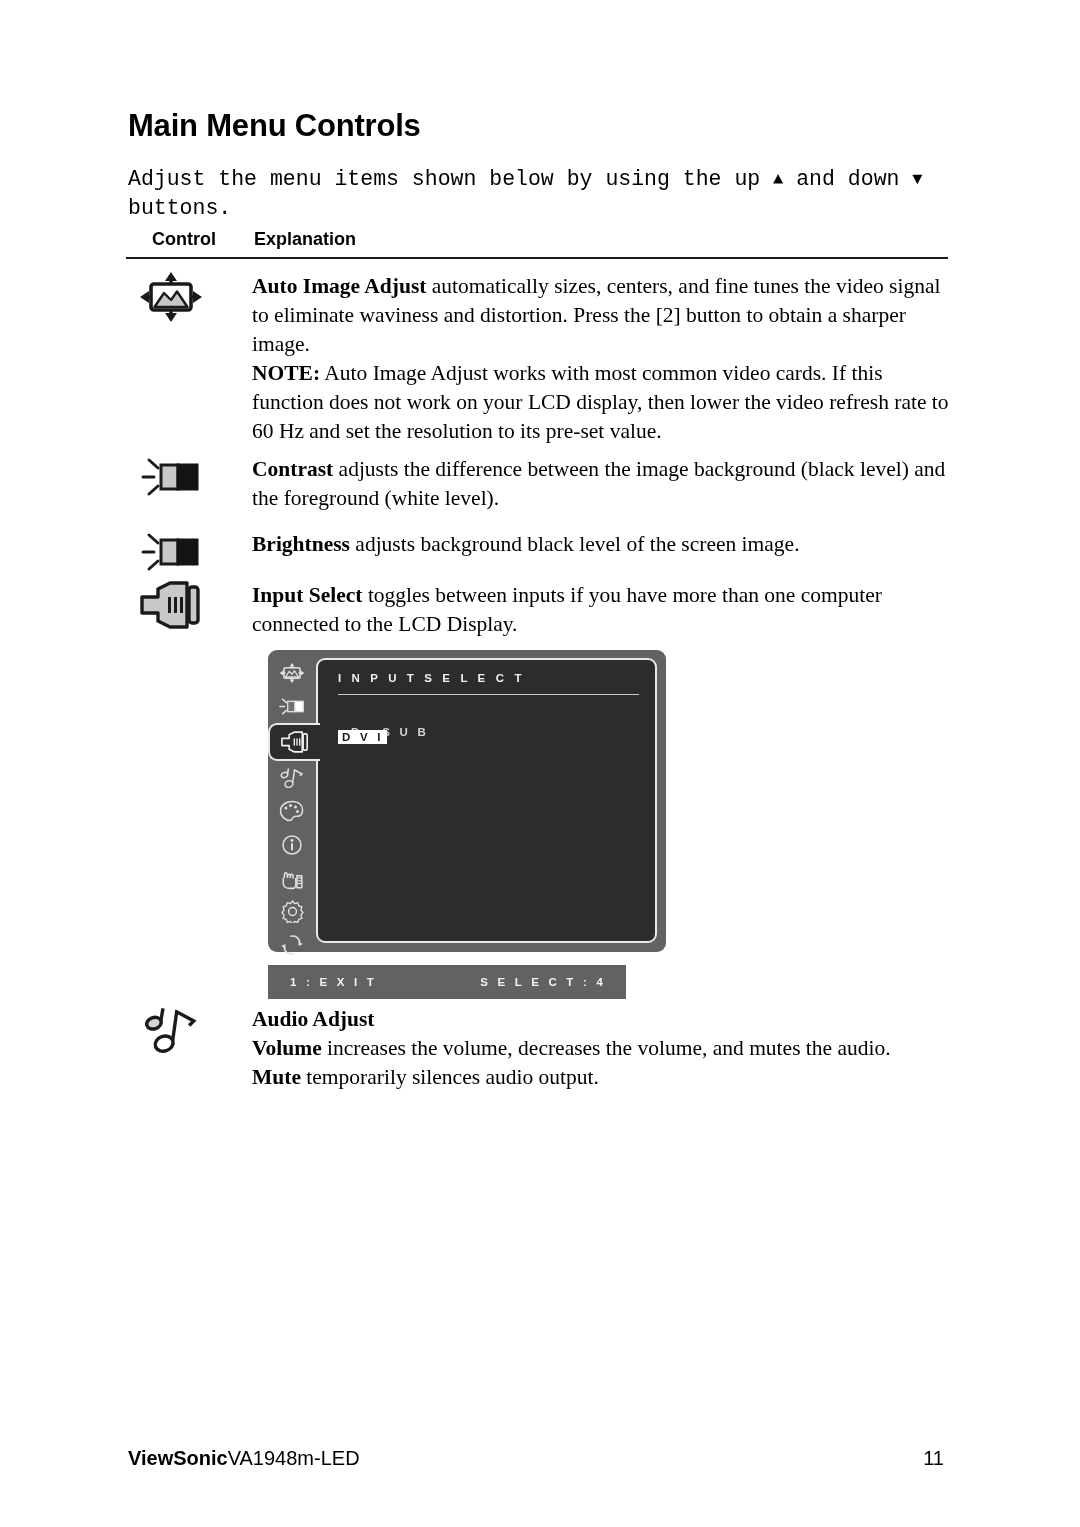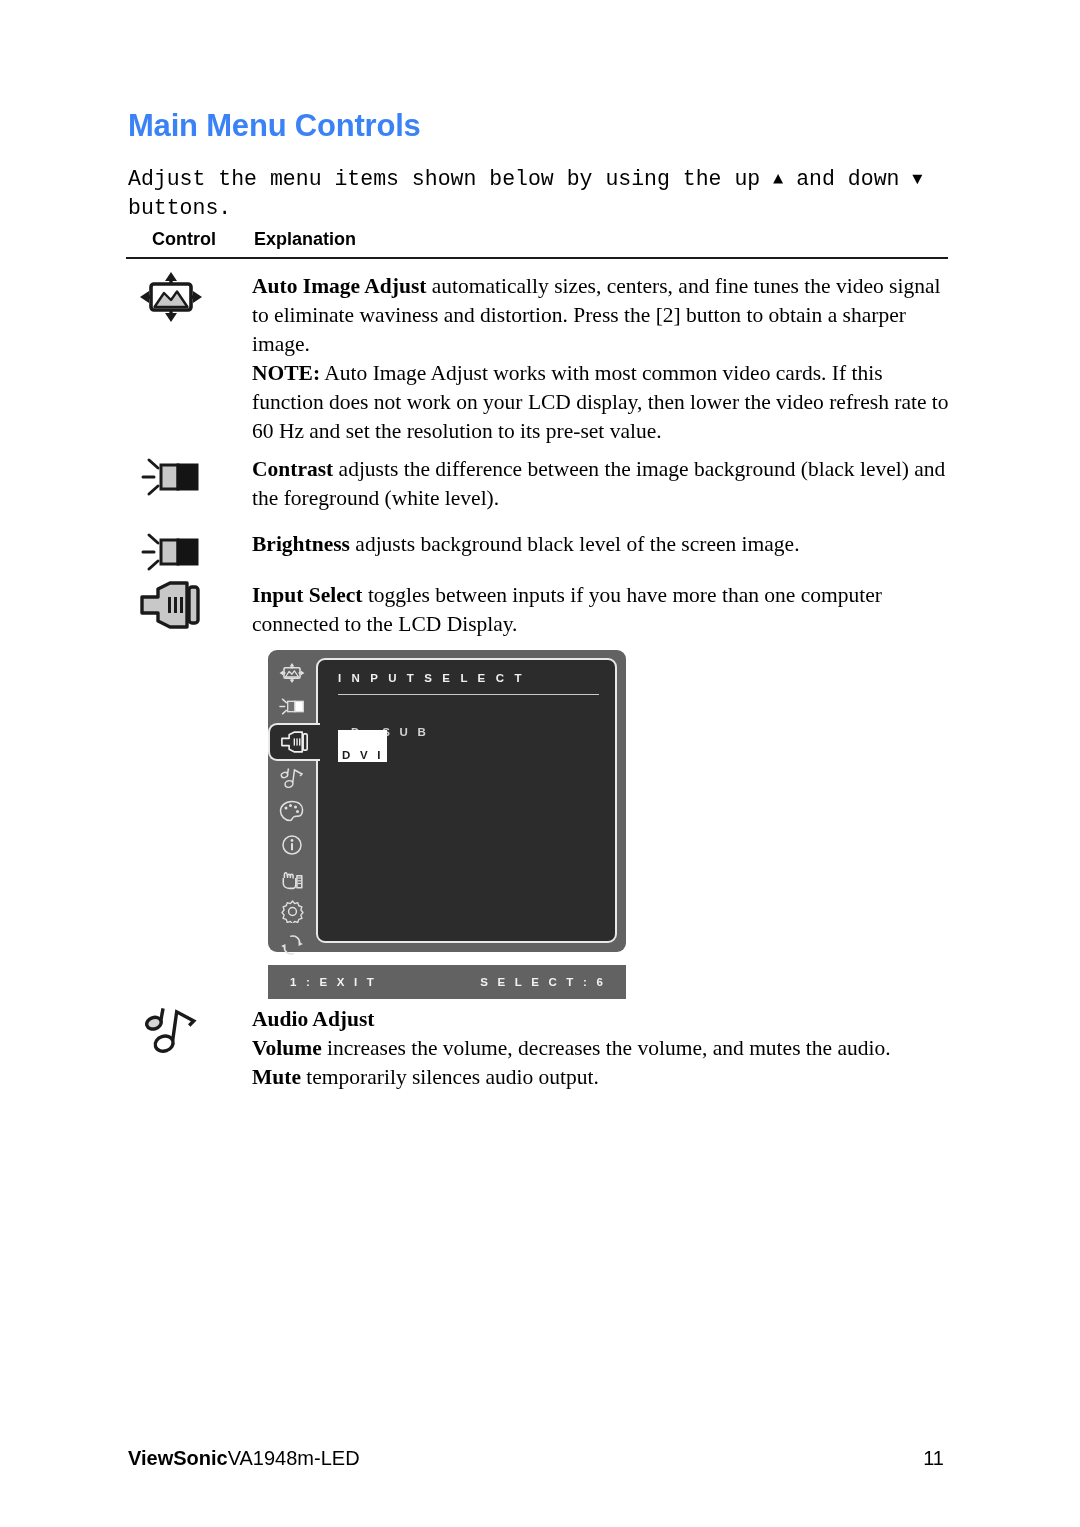--- a/index.html
+++ b/index.html
@@ -24,21 +24,21 @@
 
   
   .page-title {
     position: absolute;
     left: 128px;
     top: 108px;
     font-family: "Liberation Sans", sans-serif;
     font-weight: bold;
     font-size: 31px;
     letter-spacing: -0.2px;
-    color: #3b82f6;
+    color: #000000;
   }
   .intro {
     position: absolute;
     left: 128px;
     top: 165px;
     font-size: 21.5px;
     width: 820px;
     line-height: 1.35;
     font-family: Liberation Mono, monospace;
   }
@@ -92,21 +92,21 @@
   #row-audio     { left: 128px; top: 1005px; }
 
   
   .ico { display: inline-block; line-height: 0; }
 
   
   .osd {
     position: absolute;
     left: 268px;
     top: 650px;
-    width: 358px;
+    width: 398px;
     height: 302px;
     background: #626262;
     border-radius: 9px;
     box-sizing: border-box;
   }
   .osd-rail {
     position: absolute;
     left: 0; top: 0;
     width: 48px;
     height: 100%;
@@ -166,21 +166,21 @@
     font-size: 11.5px;
     font-weight: bold;
     letter-spacing: 3.2px;
     color: #d2d2d2;
   }
   .osd-opt.o1 { top: 66px; padding-left: 11px; }
   .osd-opt.o2 {
     top: 70px;
     background: #ffffff;
     color: #1a1a1a;
-    padding: 19px 3px 1px 4px;
+    padding: 1px 3px 1px 4px;
     left: 20px;
   }
   .osd-footer {
     position: absolute;
     left: 268px;
     top: 965px;
     width: 358px;
     height: 34px;
     background: #626262;
     border-radius: 0;
@@ -429,21 +429,21 @@
     <div class="osd-body">
       <div class="osd-title">I N P U T   S E L E C T</div>
       <div class="osd-underline"></div>
       <div class="osd-opt o1">D - S U B</div>
       <div class="osd-opt o2">D V I</div>
     </div>
   </div>
 
   <div class="osd-footer">
     <span class="left">1 : E X I T</span>
-    <span class="right">S E L E C T : 6</span>
+    <span class="right">S E L E C T : 4</span>
   </div>
 
   <div class="row" id="row-audio">
     <div class="icon-cell">
       <span class="ico">
         <svg width="58" height="50" viewBox="0 0 48 44">
           <g fill="none" stroke="#1a1a1a" stroke-width="3">
             <ellipse cx="9" cy="16" rx="6.5" ry="5" transform="rotate(-18 9 16)" fill="#d5d5d5"></ellipse>
             <path d="M15 14 L17 3"></path>
             <ellipse cx="18" cy="34" rx="8" ry="6.5" transform="rotate(-18 18 34)" fill="#ffffff"></ellipse>

